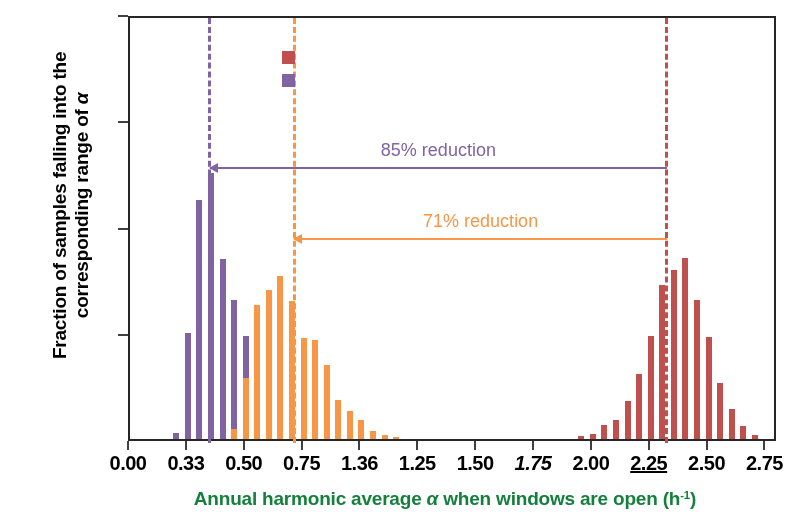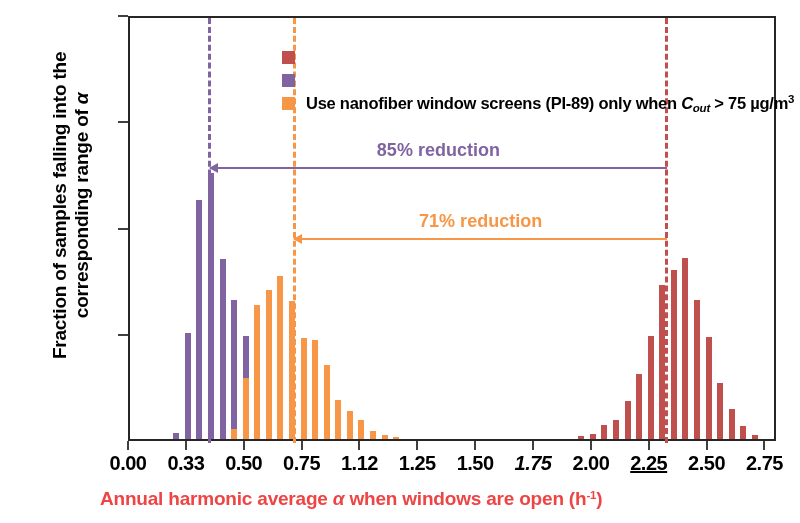--- a/index.html
+++ b/index.html
@@ -33,24 +33,24 @@
     font-weight: bold;
     color: #000;
     line-height: 1.18;
     letter-spacing: -0.2px;
   }
   #xlabel {
     position: absolute;
     left: 100px;
     top: 488px;
     width: 690px;
-    text-align: left;
+    text-align: center;
     font-size: 19px;
     font-weight: bold;
-    color: #ef4444;
+    color: #15803d;
     letter-spacing: -0.2px;
   }
 
   
   #plot {
     position: absolute;
     left: 128px;
     top: 16px;
     width: 648px;
     height: 425px;
@@ -110,21 +110,21 @@
   .arrow-head {
     position: absolute;
     width: 0;
     height: 0;
     border-top: 5px solid transparent;
     border-bottom: 5px solid transparent;
   }
   .annot-text {
     position: absolute;
     font-size: 18px;
-    font-weight: bold;
+    font-weight: normal;
     white-space: nowrap;
     transform: translateX(-50%);
   }
 
   
   #legend {
     position: absolute;
     left: 152px;
     top: 28px;
     font-size: 16.5px;
@@ -230,37 +230,33 @@
         <div class="annot-text" style="left: 350.614px; top: 192.937px; color: rgb(247, 150, 70);">71% reduction</div>
       </div>
 
     <div id="legend">
         <div class="legend-row">
           <span class="legend-swatch" style="background: rgb(192, 80, 77);"></span>
         </div>
         <div class="legend-row">
           <span class="legend-swatch" style="background: rgb(128, 100, 162);"></span>
         </div>
-        <div class="legend-row">
-          <span class="legend-swatch" style="background: rgb(247, 150, 70);"></span>
-          <span class="legend-label">Use nanofiber window screens (PI-89) only when <i>C</i><span class="sub">out</span> &gt; 75 µg/m<span class="sup">3</span></span>
-        </div>
       </div>
   </div>
 
   <div id="xticks">
       <div class="xtick-label" style="left: 128px;">0.00</div>
       <div class="xtick-mark" style="left: 127px;"></div>
       <div class="xtick-label" style="left: 185.857px;">0.33</div>
       <div class="xtick-mark" style="left: 184.857px;"></div>
       <div class="xtick-label" style="left: 243.714px;">0.50</div>
       <div class="xtick-mark" style="left: 242.714px;"></div>
       <div class="xtick-label" style="left: 301.571px;">0.75</div>
       <div class="xtick-mark" style="left: 300.571px;"></div>
-      <div class="xtick-label" style="left: 359.429px;">1.12</div>
+      <div class="xtick-label" style="left: 359.429px;">1.36</div>
       <div class="xtick-mark" style="left: 358.429px;"></div>
       <div class="xtick-label" style="left: 417.286px;">1.25</div>
       <div class="xtick-mark" style="left: 416.286px;"></div>
       <div class="xtick-label" style="left: 475.143px;">1.50</div>
       <div class="xtick-mark" style="left: 474.143px;"></div>
       <div class="xtick-label" style="left: 533px; font-style: italic;">1.75</div>
       <div class="xtick-mark" style="left: 532px;"></div>
       <div class="xtick-label" style="left: 590.857px;">2.00</div>
       <div class="xtick-mark" style="left: 589.857px;"></div>
       <div class="xtick-label" style="left: 648.714px; text-decoration: underline;">2.25</div>

